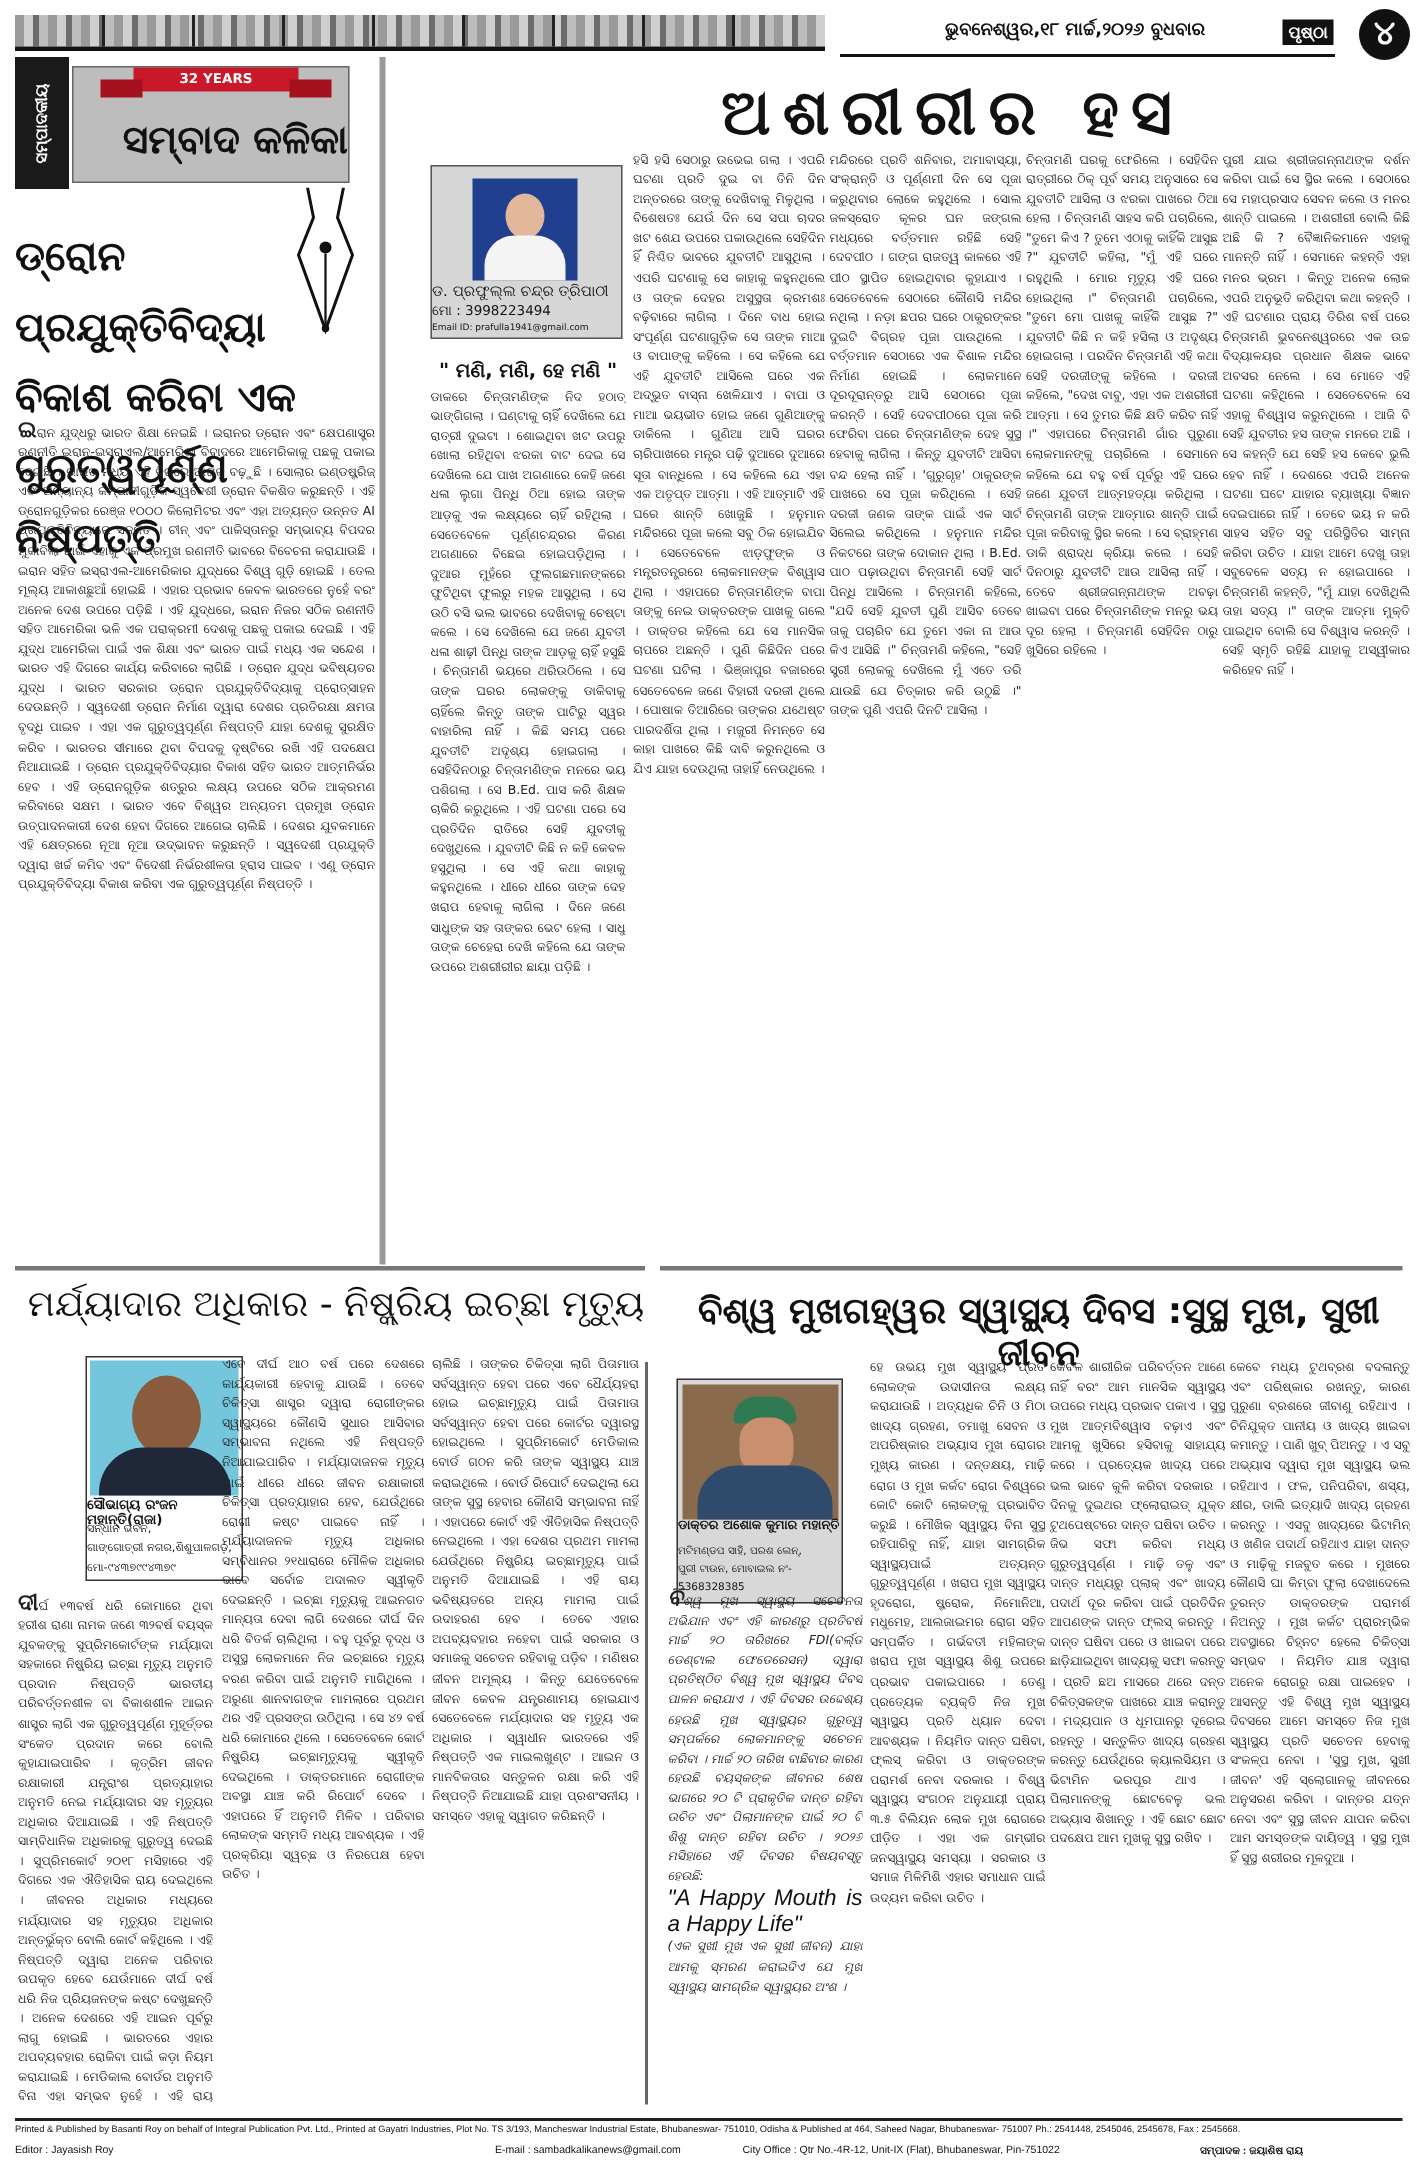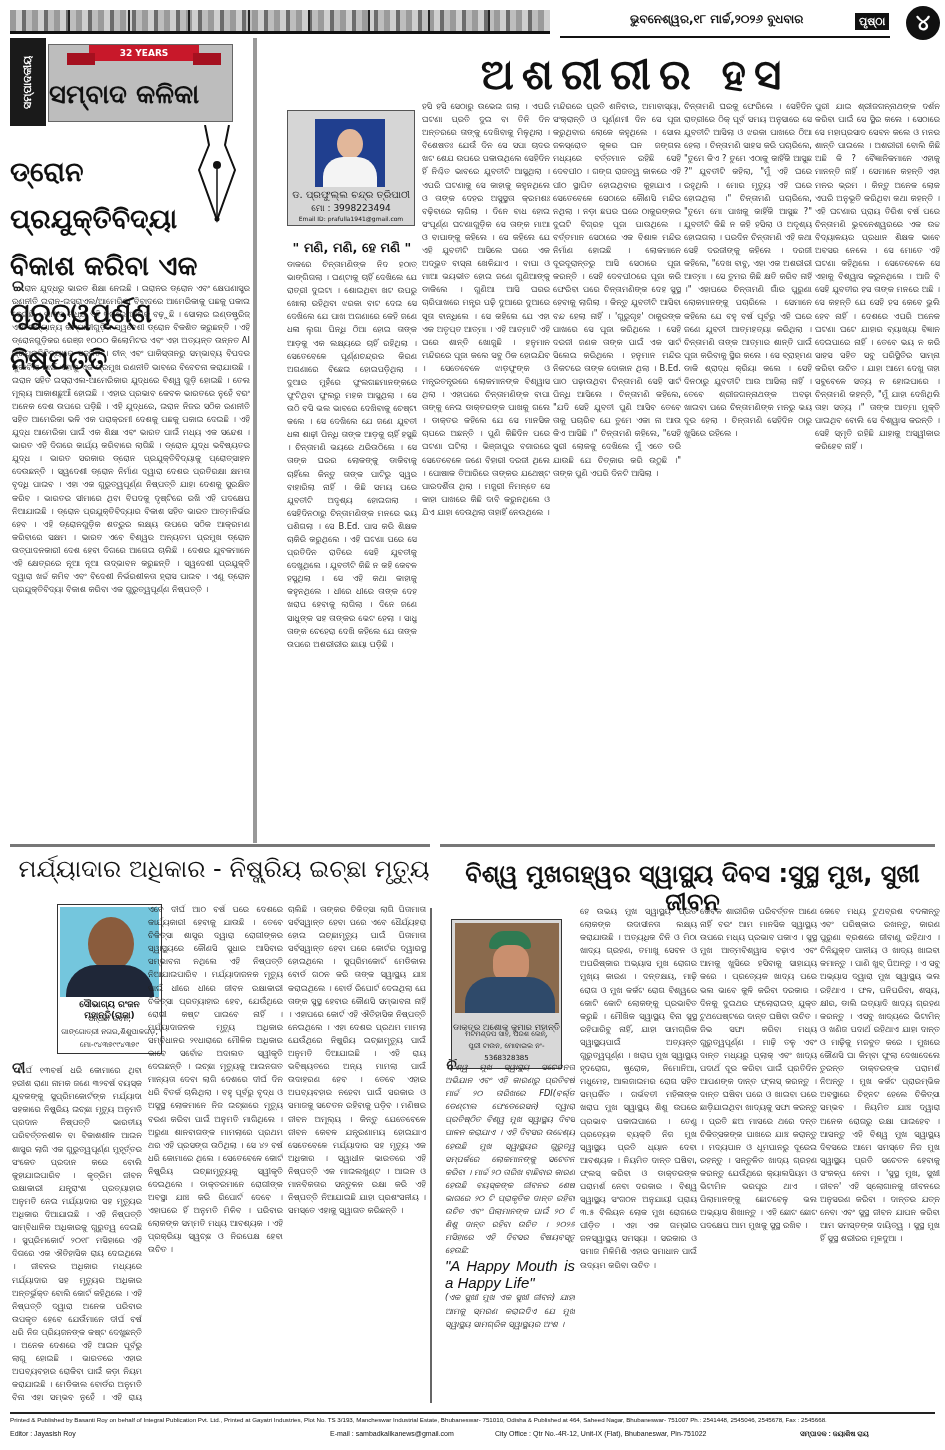--- a/index.html
+++ b/index.html
@@ -16,37 +16,37 @@
   .page-badge .label { position: absolute; left: 0; top: 7px; background: #111; color: #fff; font-size: 11px; font-weight: bold; padding: 2px 4px; }
   .page-badge .num { position: absolute; right: 0; top: 0; width: 34px; height: 34px; border-radius: 50%; background: #111; color: #fff; font-size: 22px; font-weight: bold; text-align: center; line-height: 34px; }
   .top-rule { position: absolute; left: 560px; top: 36px; width: 330px; height: 2px; background: #111; }
 
   .vertical-tag { position: absolute; left: 10px; top: 38px; width: 36px; height: 88px; background: #1a1a1a; color: #fff;
     writing-mode: vertical-rl; transform: rotate(180deg); font-size: 11px; font-weight: bold; text-align: center; line-height: 36px; }
   .masthead { position: absolute; left: 48px; top: 44px; width: 185px; height: 78px; background: #bdbdbd; border: 1px solid #666; }
   .ribbon { position: absolute; left: 40px; top: 0; width: 110px; height: 16px; background: #c8182a; color: #fff; font-size: 9px; font-weight: bold; text-align: center; line-height: 16px; }
   .ribbon:before, .ribbon:after { content: ""; position: absolute; top: 8px; width: 28px; height: 12px; background: #a5101f; }
   .ribbon:before { left: -22px; } .ribbon:after { right: -22px; }
-  .masthead-title { position: absolute; left: 0; right: 0; top: 34px; text-align: left; font-size: 26px; font-weight: bold; font-family: "DejaVu Serif", serif; }
+  .masthead-title { position: absolute; left: 0; right: 0; top: 34px; text-align: right; font-size: 26px; font-weight: bold; font-family: "DejaVu Serif", serif; }
 
   .col-divider { position: absolute; background: #999; width: 4px; }
 
   .article1-title { position: absolute; left: 10px; top: 148px; width: 205px; font-size: 27px; font-weight: bold; line-height: 47px; }
   .pen-icon { position: absolute; left: 195px; top: 125px; width: 45px; height: 100px; }
 
   .body-text { position: absolute; font-size: 8.3px; line-height: 13.1px; text-align: justify; color: #222; overflow: hidden; }
   .dropcap { font-size: 15px; font-weight: bold; }
 
   .headline2 { position: absolute; left: 420px; top: 50px; width: 430px; text-align: center; font-size: 42px; font-weight: bold; letter-spacing: 8px; font-family: "DejaVu Sans", sans-serif; }
 
   .author-box { position: absolute; left: 287px; top: 110px; width: 128px; height: 116px; background: #d6d6d6; border: 1px solid #555; }
   .author-photo { position: absolute; left: 27px; top: 8px; width: 70px; height: 68px; background: #203f8f; overflow: hidden; }
   .author-photo .head { position: absolute; left: 22px; top: 10px; width: 26px; height: 30px; border-radius: 50%; background: #e2b79a; }
   .author-photo .body { position: absolute; left: 8px; top: 38px; width: 54px; height: 40px; border-radius: 20px 20px 0 0; background: #f4f4f4; }
-  .cap { position: absolute; left: 0; right: 0; text-align: center; }
+  .cap { position: absolute; left: 0; right: 0; text-align: left; }
   .cap1 { top: 78px; font-size: 10px; }
   .cap2 { top: 92px; font-size: 9px; }
   .cap3 { top: 104px; font-size: 6px; }
 
   .quote-head { position: absolute; left: 287px; top: 240px; width: 130px; text-align: center; font-size: 13px; font-weight: bold; }
 
   .section-rule { position: absolute; height: 3px; background: #777; }
 
   .headline3 { position: absolute; left: 18px; top: 855px; width: 412px; text-align: center; font-size: 24px; font-weight: normal; }
   .headline4 { position: absolute; left: 445px; top: 860px; width: 495px; text-align: center; font-size: 24px; font-weight: bold; }
@@ -59,21 +59,21 @@
   .pb1 .c1 { top: 94px; font-size: 9px; font-weight: bold; }
   .pb1 .c2 { top: 109px; font-size: 7.5px; }
   .pb1 .c3 { top: 122px; font-size: 7.5px; }
   .pb1 .c4 { top: 135px; font-size: 7.5px; }
 
   .pb2 { left: 451px; top: 919px; width: 111px; height: 150px; background: #d8d8d8; }
   .pb2 .photo { position: absolute; left: 3px; top: 3px; width: 104px; height: 90px; background: #8a6a4d; overflow: hidden; }
   .pb2 .photo .cap-hat { position: absolute; left: 34px; top: 8px; width: 42px; height: 18px; border-radius: 20px 20px 4px 4px; background: #2f7a52; }
   .pb2 .photo .face { position: absolute; left: 38px; top: 22px; width: 36px; height: 38px; border-radius: 40%; background: #c98f6e; }
   .pb2 .photo .shirt { position: absolute; left: 10px; top: 54px; width: 90px; height: 40px; border-radius: 26px 26px 0 0; background: #2f4a6a; }
-  .pb2 .c1 { top: 102px; font-size: 8.5px; font-weight: normal; }
+  .pb2 .c1 { top: 92px; font-size: 8.5px; font-weight: bold; }
   .pb2 .c2 { top: 110px; font-size: 7px; }
   .pb2 .c3 { top: 122px; font-size: 7px; }
   .pb2 .c4 { top: 134px; font-size: 7px; }
 
   .eng-quote { font-family: "Liberation Sans", sans-serif; font-size: 15px; line-height: 17px; color: #111; }
 
   .footer-rule { position: absolute; left: 10px; top: 1412px; width: 925px; height: 2px; background: #222; }
   .footer1 { position: absolute; left: 10px; top: 1416px; width: 930px; font-size: 6.2px; font-family: "Liberation Sans", sans-serif; white-space: nowrap; }
   .footer2 { position: absolute; top: 1430px; font-size: 7px; font-family: "Liberation Sans", sans-serif; }
   .footer-editor { left: 10px; }

